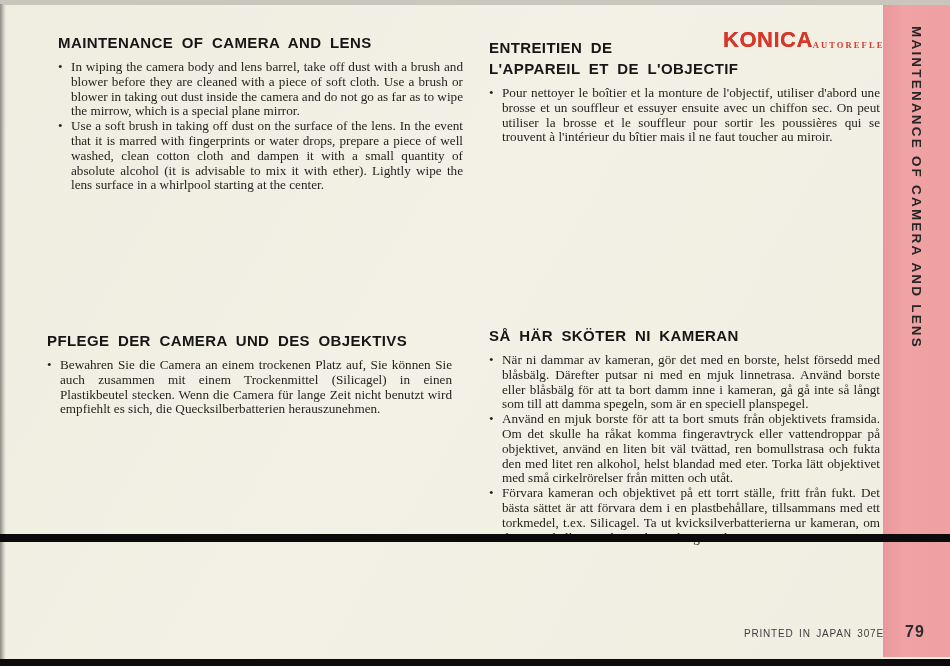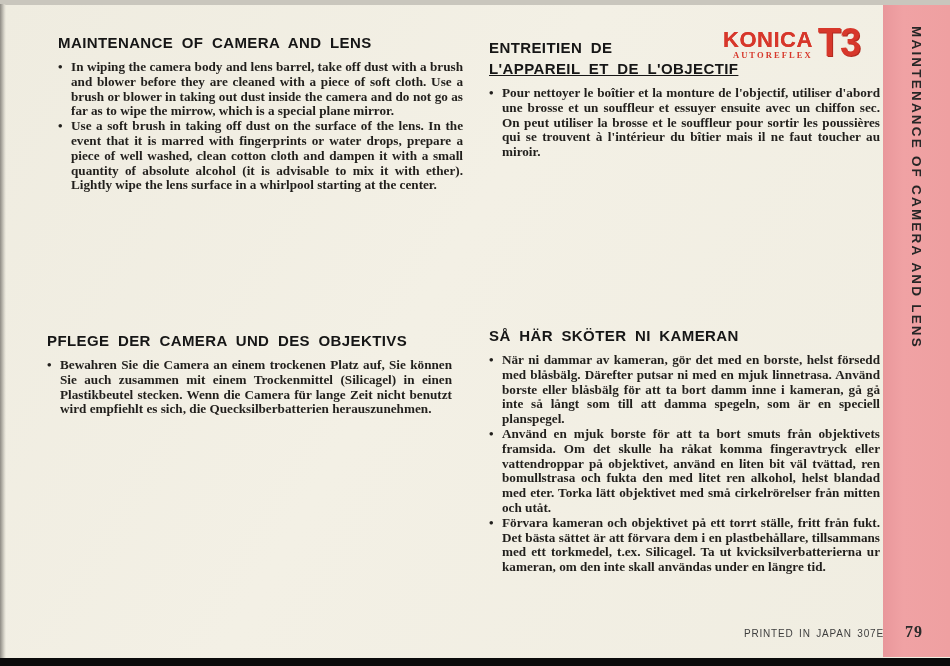--- a/index.html
+++ b/index.html
@@ -1,21 +1,21 @@
 <!DOCTYPE html>
 <html><head>
 <meta charset="utf-8">
 <style>
   html,body{margin:0;padding:0;}
   body{
     width:950px;height:666px;overflow:hidden;
     background:#0c0c0c;
     font-family:"Liberation Serif", serif;
   }
-  .scan{position:relative;width:950px;height:666px;background:#84cc16;}
+  .scan{position:relative;width:950px;height:542px;background:#84cc16;}
   .page{
     position:absolute;left:0;top:4px;width:950px;height:655px;
     background:linear-gradient(120deg,#efece0 0%,#f3f0e5 45%,#f0ede1 100%);
   }
   .edge-top{position:absolute;left:0;top:0;width:950px;height:5px;background:#c9c6bd;}
   .edge-left{position:absolute;left:0;top:4px;width:6px;height:655px;
     background:linear-gradient(90deg,#8e8b84,#d9d6cb 70%,rgba(0,0,0,0));}
   .edge-bottom{position:absolute;left:0;bottom:0;width:950px;height:8px;background:#0b0b0b;}
 
   
@@ -24,55 +24,55 @@
     background:linear-gradient(90deg,#e9979b 0%,#f0a2a4 30%,#efa0a1 100%);
   }
   .tab-text{
     position:absolute;top:22px;left:50%;transform:translateX(-50%);
     writing-mode:vertical-rl;text-orientation:mixed;
     font-family:"Liberation Sans",sans-serif;font-weight:bold;
     font-size:13.5px;letter-spacing:2.2px;color:#262626;white-space:nowrap;
   }
   .page-num{
     position:absolute;bottom:16px;left:22px;
-    font-family:Liberation Serif, serif;font-weight:bold;
+    font-family:Liberation Sans, sans-serif;font-weight:bold;
     font-size:16px;color:#2b2b2b;letter-spacing:1px;
   }
 
   
   .sec{position:absolute;color:#1d1c1a;}
   .sec h2{
     margin:0 0 7px 0;
     font-family:"Liberation Sans",sans-serif;
     font-size:15px;font-weight:bold;color:#161616;
     letter-spacing:0.4px;word-spacing:4px;line-height:21px;
   }
-  .sec h2 .l2{display:block;text-decoration:underline;}
-  .sec ul{margin:0;padding:0;list-style:none;font-weight:bold;}
+  .sec h2 .l2{display:block;}
+  .sec ul{margin:0;padding:0;list-style:none;}
   .sec li{
     position:relative;padding-left:13px;margin:0;
     font-size:13.2px;line-height:14.8px;text-align:justify;
     color:#211f1c;
   }
   .sec li::before{
     content:"\2022";position:absolute;left:0;top:0;
     font-size:13px;color:#211f1c;
   }
   #sec-english{left:58px;top:28px;width:405px;}
   #sec-german {left:47px;top:326px;width:405px;}
   #sec-french {left:489px;top:33px;width:391px;}
   #sec-swedish{left:489px;top:321px;width:391px;}
   #sec-french h2{width:260px;}
 
   
   .logo{
     position:absolute;left:723px;top:21px;width:158px;height:42px;
     display:flex;align-items:flex-start;
   }
-  .logo-words{display:flex;flex-direction:column;align-items:flex-end;margin-top:5px;}
+  .logo-words{display:flex;align-items:flex-end;margin-top:5px;}
   .logo-konica{
     font-family:"Liberation Sans",sans-serif;font-weight:bold;
     font-size:22px;line-height:20px;color:#d7372b;letter-spacing:0.5px;
     text-shadow:0 0 0.5px #d7372b;
   }
   .logo-autoreflex{
     font-family:Liberation Serif, serif;font-weight:bold;
     font-size:8.5px;color:#d7372b;letter-spacing:2.1px;margin-top:0px;
   }
   .logo-t3{

